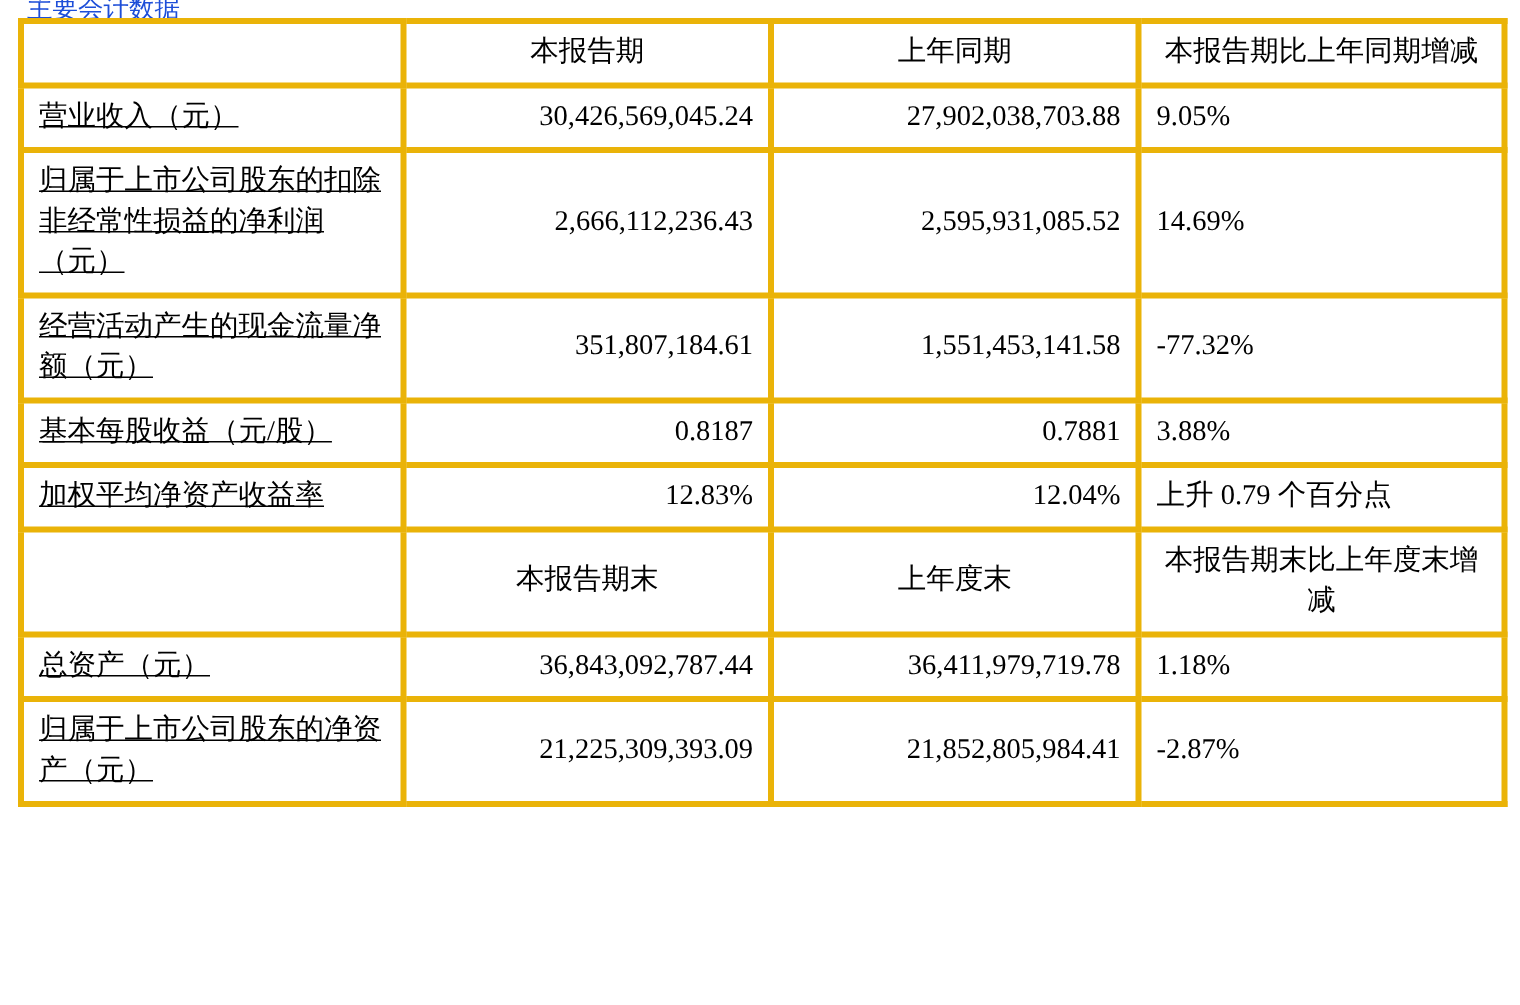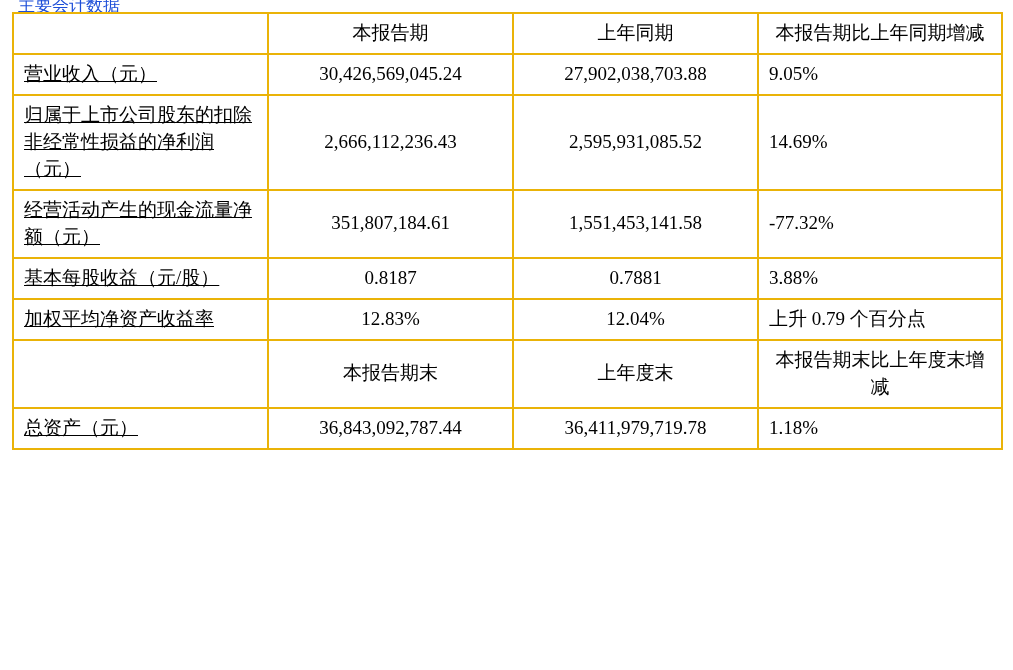--- a/index.html
+++ b/index.html
@@ -34,41 +34,41 @@
   }
   table.fin {
     position: absolute;
     top: 12px;
     left: 12px;
     width: 989px;
     border-collapse: collapse;
     table-layout: fixed;
   }
   table.fin td, table.fin th {
-    border: 2px solid #eab308;
+    border: 4px solid #eab308;
     padding: 6px 10px;
     font-size: 19px;
     line-height: 1.42;
     vertical-align: middle;
     font-weight: normal;
   }
   col.c-label { width: 255px; }
   col.c-cur   { width: 245px; }
   col.c-prev  { width: 245px; }
   col.c-chg   { width: 244px; }
 
   .hdr {
     text-align: center;
   }
   .lbl {
     text-align: left;
     text-decoration: underline;
   }
   .num {
-    text-align: center;
+    text-align: right;
     font-family: Liberation Serif, serif;
   }
   .chg {
     text-align: left;
   }
   .chg-text {
     text-align: left;
   }
   .h2row td {
     text-align: center;
@@ -141,16 +141,22 @@
         <td class="hdr">本报告期末比上年度末增减</td>
       </tr>
 
       <tr>
         <td class="lbl">总资产（元）</td>
         <td class="num">36,843,092,787.44</td>
         <td class="num">36,411,979,719.78</td>
         <td class="chg">1.18%</td>
       </tr>
 
+      <tr>
+        <td class="lbl">归属于上市公司股东的净资产（元）</td>
+        <td class="num">21,225,309,393.09</td>
+        <td class="num">21,852,805,984.41</td>
+        <td class="chg">-2.87%</td>
+      </tr>
     </tbody>
   </table>
 
 </div>
 
 </body></html>

